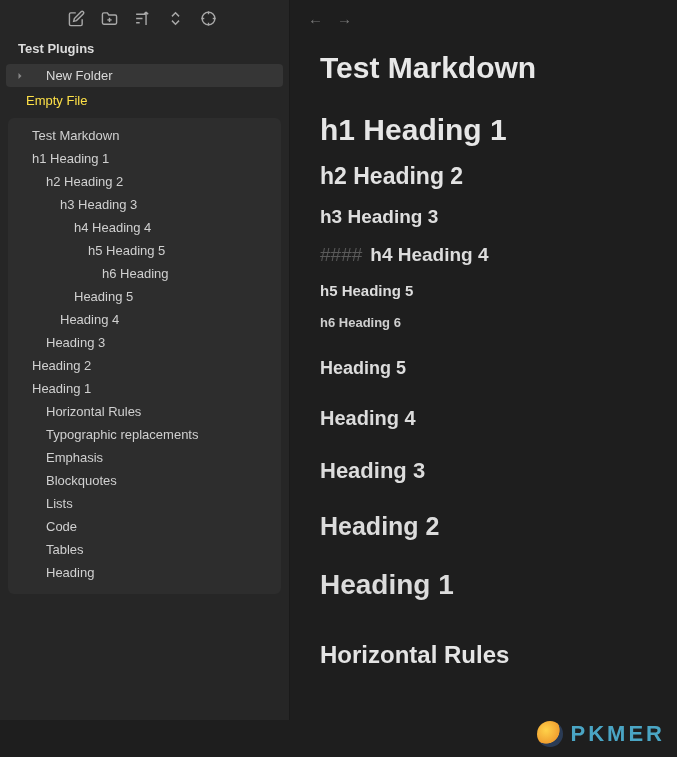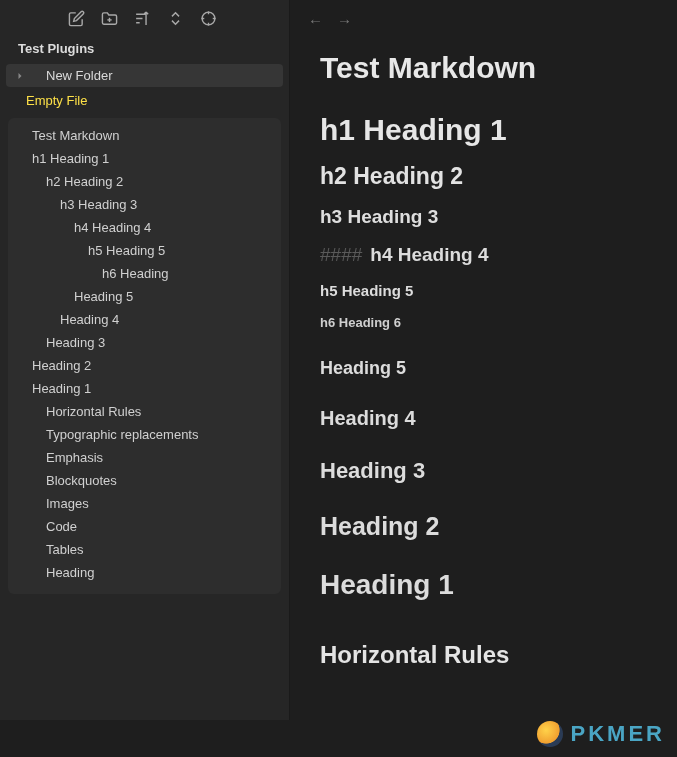--- a/index.html
+++ b/index.html
@@ -200,21 +200,21 @@
         <div class="outline-item ind-6">h6 Heading</div>
         <div class="outline-item ind-4">Heading 5</div>
         <div class="outline-item ind-3">Heading 4</div>
         <div class="outline-item ind-2">Heading 3</div>
         <div class="outline-item ind-1">Heading 2</div>
         <div class="outline-item ind-1">Heading 1</div>
         <div class="outline-item ind-2">Horizontal Rules</div>
         <div class="outline-item ind-2">Typographic replacements</div>
         <div class="outline-item ind-2">Emphasis</div>
         <div class="outline-item ind-2">Blockquotes</div>
-        <div class="outline-item ind-2">Images</div>
+        <div class="outline-item ind-2">Lists</div>
         <div class="outline-item ind-2">Code</div>
         <div class="outline-item ind-2">Tables</div>
         <div class="outline-item ind-2">Heading</div>
       </div>
   </div>
 </div>
 
 <div class="main">
   <div class="main-nav">
     <span>←</span>

